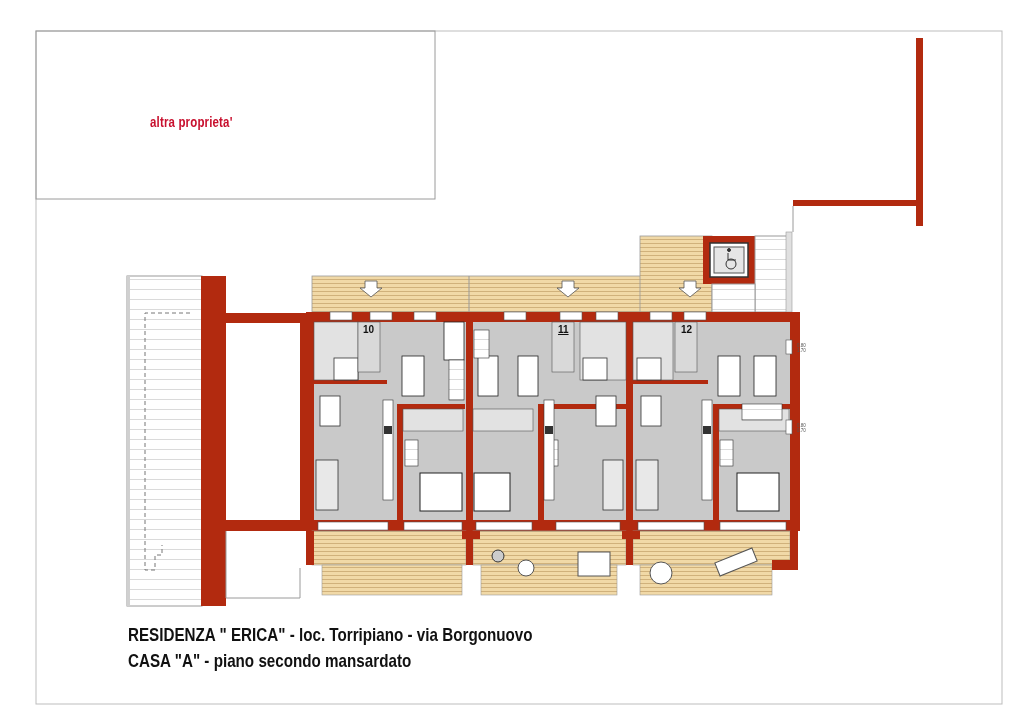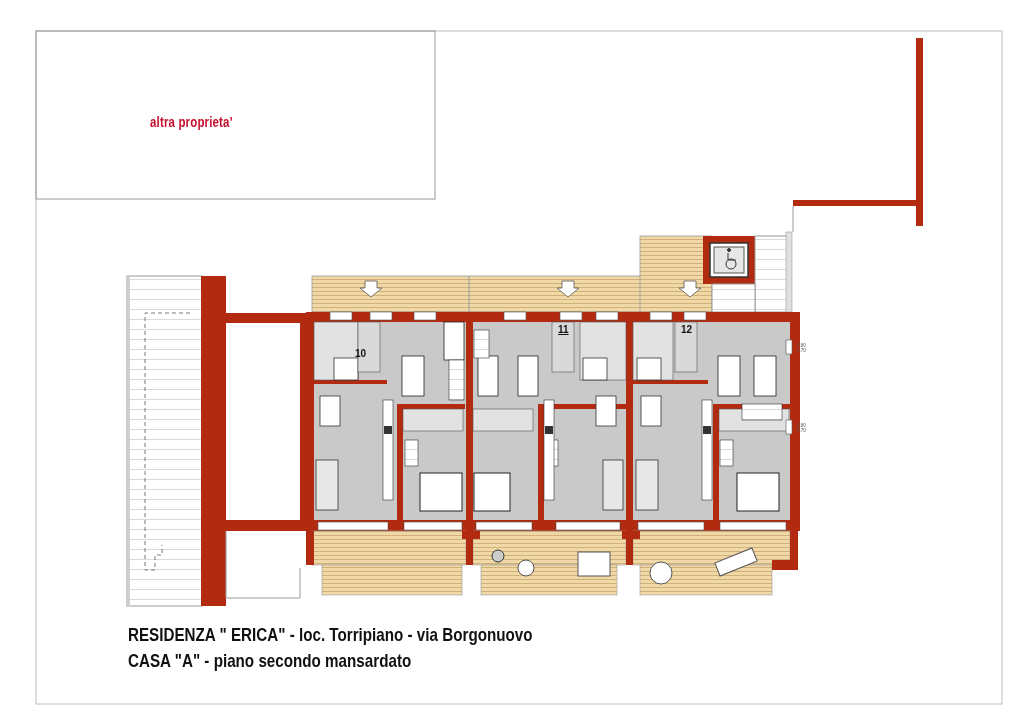--- a/index.html
+++ b/index.html
@@ -201,20 +201,20 @@
 
     <g stroke="#333" fill="none" stroke-width="1">
       <circle cx="729" cy="250" r="1.5" fill="#333"></circle>
       <circle cx="731" cy="264" r="5"></circle>
       <line x1="728" y1="253" x2="728" y2="260"></line>
       <line x1="728" y1="260" x2="736" y2="260"></line>
     </g>
   </svg>
 
 
-  <span class="unit-num" style="left:355px;top:324px;margin-top:24px;">10</span>
+  <span class="unit-num" style="left:363px;top:324px;">10</span>
   <span class="unit-num" style="left:558px;top:324px;text-decoration:underline;">11</span>
   <span class="unit-num" style="left:681px;top:324px;text-align:center;">12</span>
 
   <div class="label-prop">altra proprieta'</div>
   <div class="title t1">RESIDENZA " ERICA" - loc. Torripiano - via Borgonuovo</div>
   <div class="title t2">CASA "A" - piano secondo mansardato</div>
 </div>
 
 </body></html>

